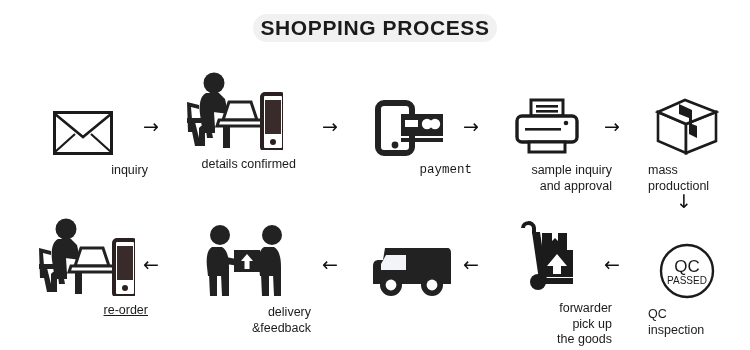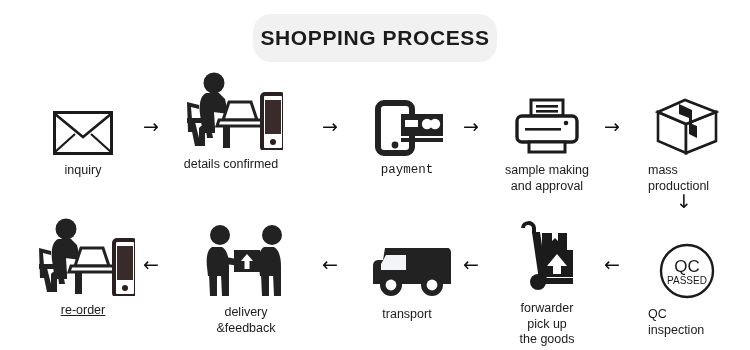--- a/index.html
+++ b/index.html
@@ -15,21 +15,21 @@
     color: #1a1a1a;
     overflow: hidden;
   }
 
   
   #title-pill {
     position: absolute;
     left: 253px;
     top: 14px;
     width: 244px;
-    height: 48px;
+    height: 28px;
     background: #f1f1f1;
     border-radius: 18px;
     display: flex;
     align-items: center;
     justify-content: center;
   }
   #title-text {
     font-size: 21px;
     font-weight: 700;
     letter-spacing: 0.6px;
@@ -46,21 +46,21 @@
     height: 72px;
     display: flex;
     align-items: flex-end;
     justify-content: center;
   }
   .step-label {
     margin-top: 7px;
     font-size: 12.5px;
     line-height: 15.5px;
     color: #1b1b1b;
-    text-align: center;
+    text-align: right;
   }
   .step-label.left {
     text-align: left;
     padding-left: 26px;
   }
 
   
   .arrow {
     position: absolute;
     color: #111;
@@ -171,21 +171,21 @@
       <rect x="24" y="7" width="22" height="2.6" fill="#1b1b1b"></rect>
       <rect x="24" y="12" width="22" height="2.6" fill="#1b1b1b"></rect>
 
       <rect x="5" y="18" width="60" height="26" rx="5" fill="#fff" stroke="#1b1b1b" stroke-width="3.4"></rect>
       <circle cx="54" cy="25" r="2.3" fill="#1b1b1b"></circle>
       <rect x="13" y="30" width="36" height="2.6" fill="#1b1b1b"></rect>
 
       <rect x="17" y="44" width="36" height="10" fill="#fff" stroke="#1b1b1b" stroke-width="3"></rect>
     </svg>
   </div>
-  <div class="step-label" style="white-space: pre-line;">sample making
+  <div class="step-label" style="white-space: pre-line;">sample inquiry
 and approval</div>
 </div>
 
 <div class="step" id="step-mass">
   <div class="step-icon">
     <svg width="64" height="62" viewBox="0 0 64 62">
 
       <path d="M3 18 L31 30 L31 59 L3 47 Z" fill="#fff" stroke="#1b1b1b" stroke-width="2.6"></path>
 
       <path d="M31 30 L61 18 L61 47 L31 59 Z" fill="#fff" stroke="#1b1b1b" stroke-width="2.6"></path>
@@ -251,21 +251,20 @@
   <div class="step-icon">
     <svg width="92" height="56" viewBox="0 0 92 56">
       <path d="M24 4 L86 4 C89 4 90 6 90 9 L90 40 L12 40 L12 22 C12 18 14 16 18 16 L22 16 Z" fill="#222"></path>
       <path d="M25 11 L45 11 L45 26 L20 26 L20 20 Z" fill="#f2f4f7"></path>
       <circle cx="30" cy="41" r="11" fill="#222"></circle>
       <circle cx="30" cy="41" r="5.4" fill="#fff"></circle>
       <circle cx="71" cy="41" r="11" fill="#222"></circle>
       <circle cx="71" cy="41" r="5.4" fill="#fff"></circle>
     </svg>
   </div>
-  <div class="step-label">transport</div>
 </div>
 
 <div class="step" id="step-forwarder">
   <div class="step-icon">
     <svg width="80" height="74" viewBox="0 0 80 74">
 
       <path d="M16 8 C16 2 26 1 27 8 L27 14" fill="none" stroke="#1b1b1b" stroke-width="4"></path>
       <path d="M25 12 L33 12 L40 60 L32 60 Z" fill="#1b1b1b"></path>
 
       <path d="M30 58 L66 58 L66 64 L31 64 Z" fill="#1b1b1b"></path>

